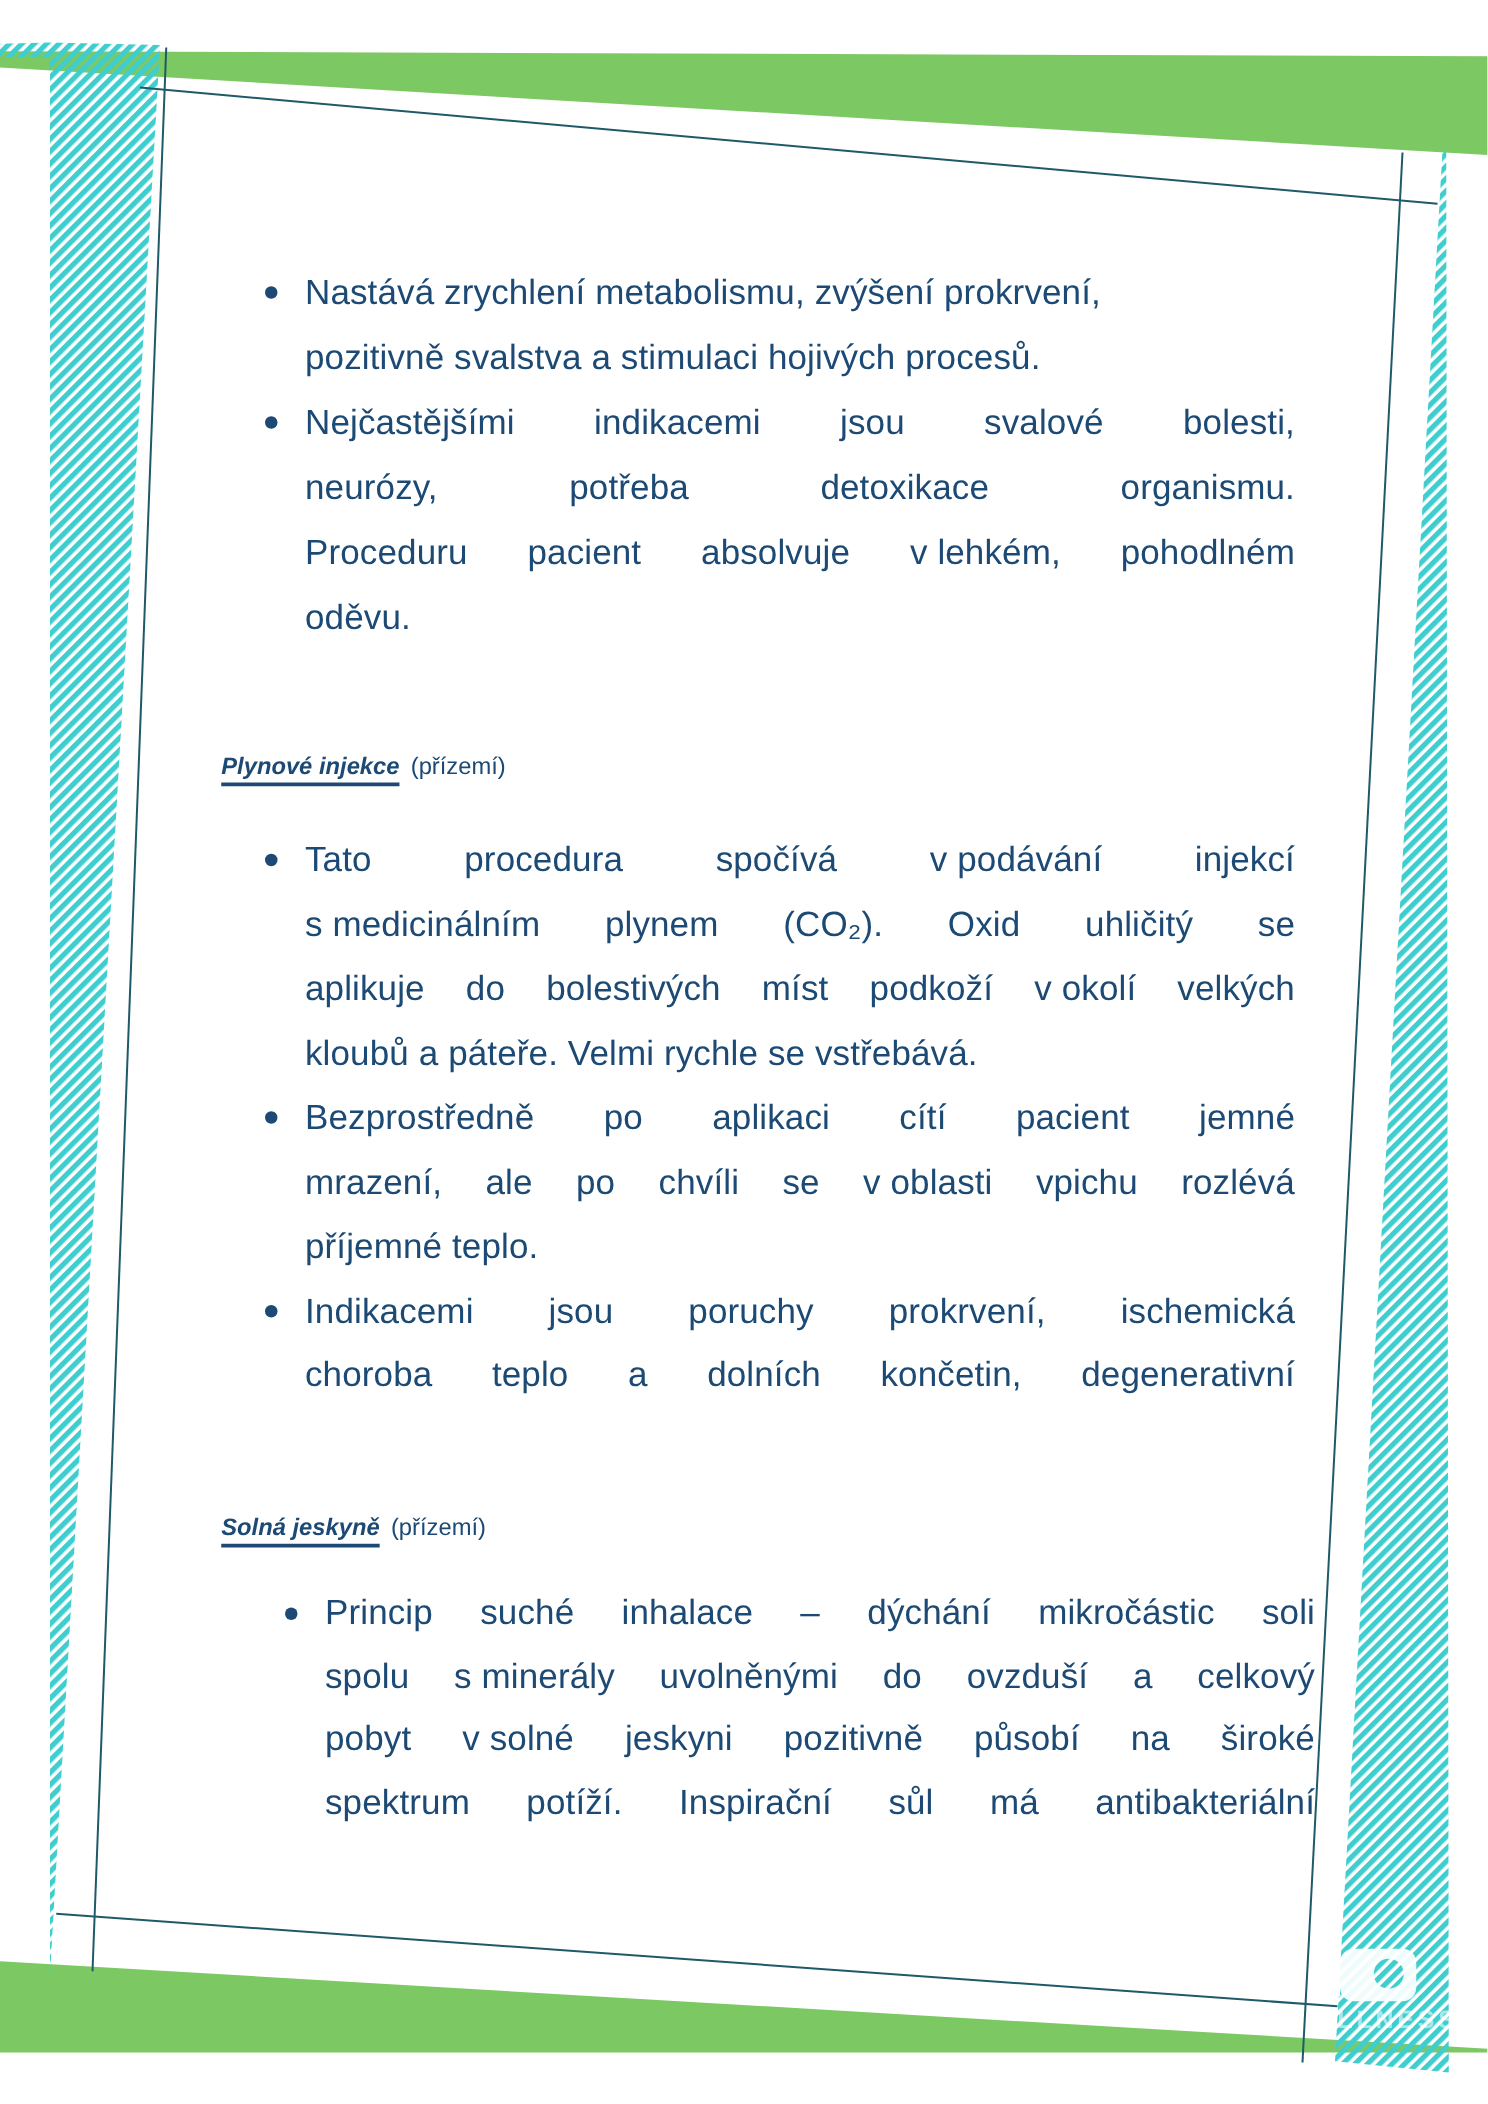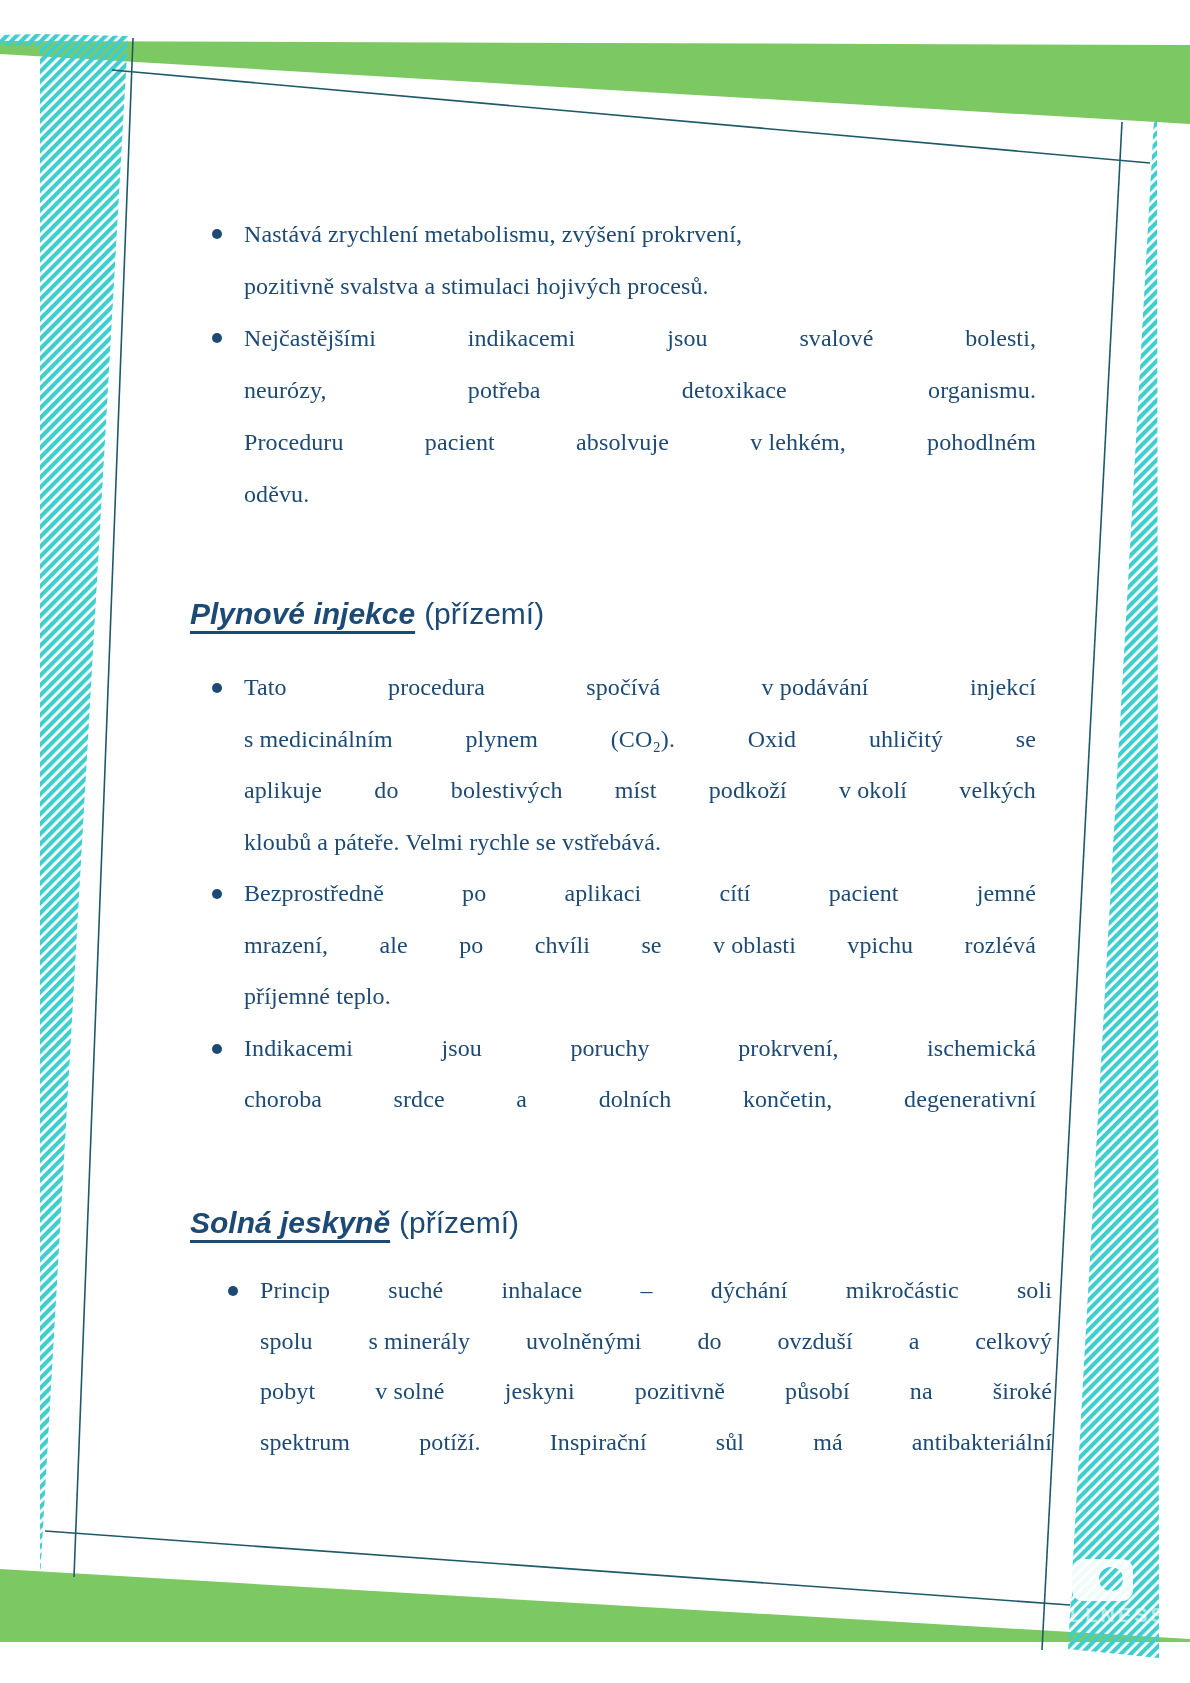--- a/index.html
+++ b/index.html
@@ -18,33 +18,33 @@
   }
   .decor{position:absolute;inset:0;width:1190px;height:1253px;}
   .decor svg{position:absolute;left:0;top:0;}
   .fill-green{fill:var(--green);}
   .frame-line{stroke:var(--frame);stroke-width:1.6;fill:none;}
   main{position:absolute;inset:0;}
   .sec{position:absolute;left:244px;width:792px;}
   #sec-intro{top:208px;}
   #sec-gas{top:662px;}
   #sec-salt{top:1265px;margin-left:16px;}
-  .line{position:relative;font-size:24px;letter-spacing:0.1px;white-space:nowrap;font-family:Liberation Serif, serif;}
+  .line{position:relative;font-size:28px;letter-spacing:0.1px;white-space:nowrap;}
   .intro .line{height:52px;line-height:52px;}
   .gas .line{height:51.5px;line-height:51.5px;}
   .salt .line{height:50.5px;line-height:50.5px;}
   .line.j{display:flex;justify-content:space-between;white-space:nowrap;}
   .line.j span{display:inline-block;}
   .dot{
     position:absolute;left:-32px;top:21px;width:10px;height:10px;
     border-radius:50%;background:var(--text);
   }
   .heading{
-    position:absolute;left:190px;margin:0;height:52px;line-height:52px;
-    font-size:30px;font-weight:normal;white-space:nowrap;
+    position:absolute;left:177px;margin:0;height:52px;line-height:52px;
+    font-size:19px;font-weight:normal;white-space:nowrap;
   }
   #heading1{top:588px;}
   #heading2{top:1197px;}
   .heading .hl{
     font-weight:bold;font-style:italic;
     text-decoration:underline;text-decoration-thickness:2.5px;text-underline-offset:7px;
   }
   .heading .hloc{margin-left:9px;}
   .wm-text{
     font-family:"Liberation Sans",sans-serif;font-weight:bold;
@@ -165,21 +165,21 @@
       <div class="line j">
         <span>Indikacemi</span>
         <span>jsou</span>
         <span>poruchy</span>
         <span>prokrvení,</span>
         <span>ischemická</span>
         <span class="dot"></span>
       </div>
       <div class="line j">
         <span>choroba</span>
-        <span>srdce</span>
+        <span>teplo</span>
         <span>a</span>
         <span>dolních</span>
         <span>končetin,</span>
         <span>degenerativní</span>
       </div>
     </section>
 
   <h2 id="heading2" class="heading">
     <span class="hl">Solná jeskyně</span><span class="hloc">(přízemí)</span>
   </h2>

